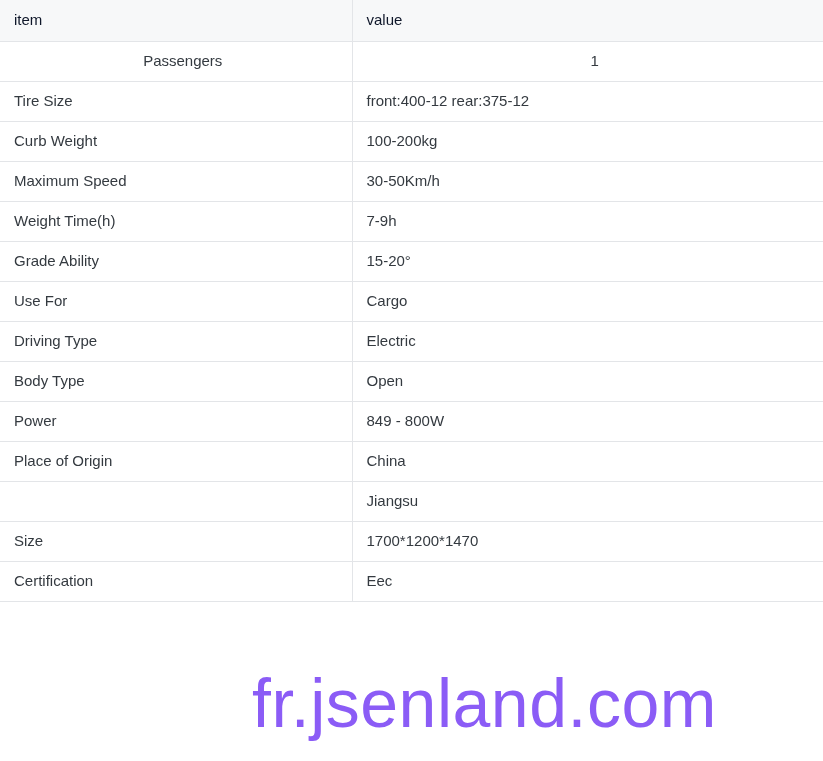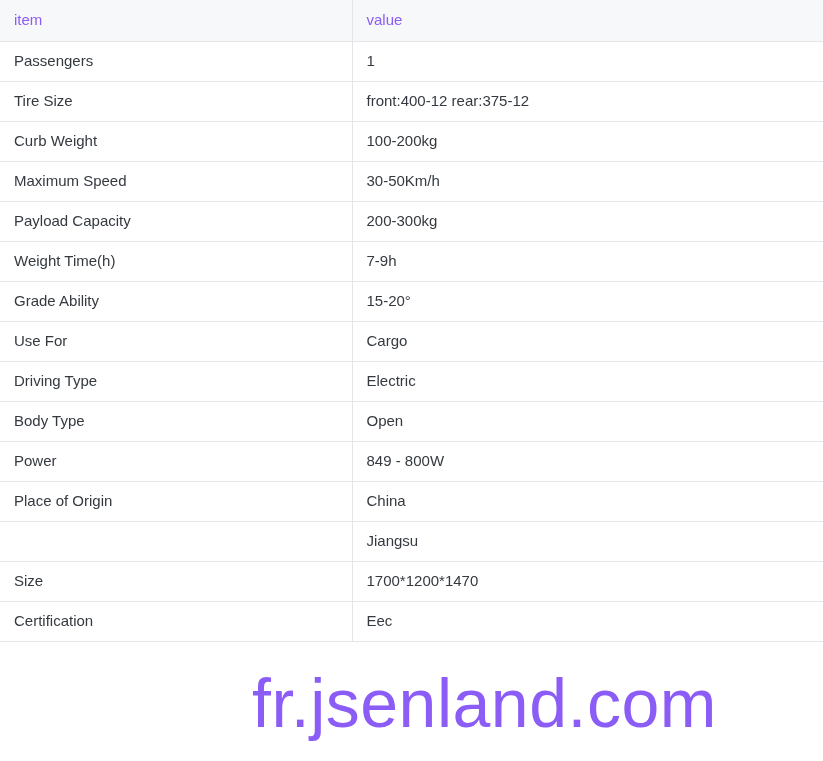--- a/index.html
+++ b/index.html
@@ -58,26 +58,27 @@
 
   
   table.spec-table th:last-child,
   table.spec-table td:last-child {
     border-right: none;
   }
 
   table.spec-table thead th {
     background: #f7f8f9;
     height: 41px;
-    color: #8b5cf6;
+    color: #0f172a;
     border-top: none;
   }
 
   table.spec-table tbody tr:first-child td {
     border-top: none;
+    text-align: center;
   }
 
   
   .watermark {
     position: absolute;
     left: 252px;
     top: 664px;
     z-index: 1;
     font-family: "Liberation Sans", sans-serif;
     font-size: 68px;
@@ -118,24 +119,20 @@
         </tr>
         <tr>
           <td>Curb Weight</td>
           <td>100-200kg</td>
         </tr>
         <tr>
           <td>Maximum Speed</td>
           <td>30-50Km/h</td>
         </tr>
         <tr>
-          <td>Payload Capacity</td>
-          <td>200-300kg</td>
-        </tr>
-        <tr>
           <td>Weight Time(h)</td>
           <td>7-9h</td>
         </tr>
         <tr>
           <td>Grade Ability</td>
           <td>15-20°</td>
         </tr>
         <tr>
           <td>Use For</td>
           <td>Cargo</td>

